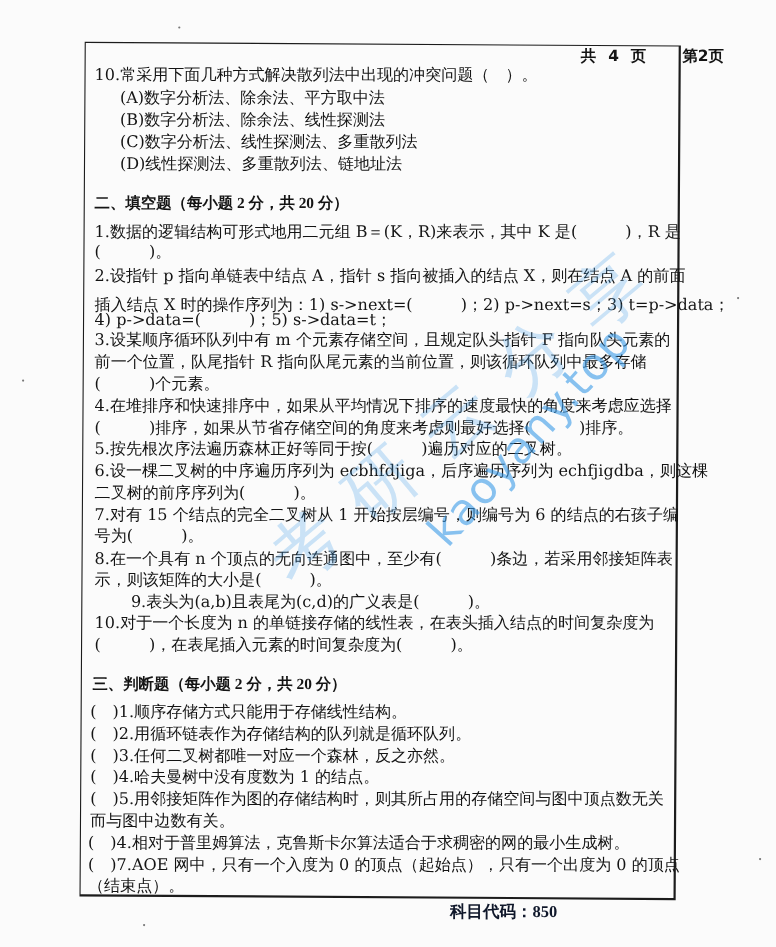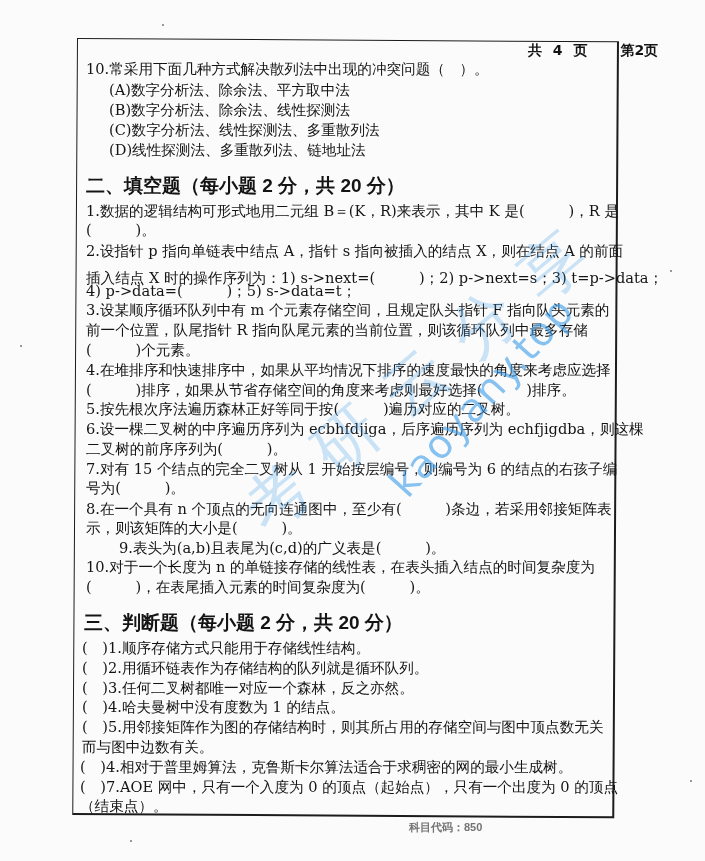--- a/index.html
+++ b/index.html
@@ -8,22 +8,22 @@
       font-family:"DejaVu Serif","Liberation Serif",serif; color:#141414;
     }
     .page-frame {
       position:absolute; left:77px; top:38px; width:542px; height:777px;
       border:1.5px solid #1c1c1c; border-bottom-width:2px; border-right-width:2px;
       transform:rotate(0.35deg); transform-origin:top left; box-sizing:border-box;
     }
     .line { position:absolute; left:0; white-space:nowrap; font-size:14.6px; line-height:19px; letter-spacing:0px; }
     .header-pages { position:absolute; left:454px; top:2px; font-size:14px; font-weight:bold; font-family:"DejaVu Sans","Liberation Sans",sans-serif; word-spacing:6px; }
     .header-pages span + span { margin-left:22px; }
-    .sec-title { font-family:Liberation Sans, sans-serif; font-weight:bold; font-size:19px; }
-    .footer { position:absolute; left:409px; top:820px; font-size:11px; font-family:Liberation Sans, sans-serif; font-weight:bold; color:#737373; }
+    .sec-title { font-family:Liberation Serif, serif; font-weight:bold; font-size:14px; }
+    .footer { position:absolute; left:409px; top:820px; font-size:15px; font-family:Liberation Serif, serif; font-weight:bold; color:#0f172a; }
     .watermark { position:absolute; color:#3b9be8; opacity:0.55; pointer-events:none; font-family:"DejaVu Sans","Liberation Sans",sans-serif; }
     .wm-cn { left:200px; top:330px; font-size:64px; transform:rotate(-40deg); letter-spacing:26px; opacity:0.25; }
     .wm-url { left:380px; top:475px; font-size:40px; transform:rotate(-48deg); transform-origin:left top; letter-spacing:1px; opacity:0.6; }
     .speck { position:absolute; width:2px; height:2px; background:#777; border-radius:1px; }
   </style>
 </head>
 <body>
 
 <div class="page-frame"></div>
 

